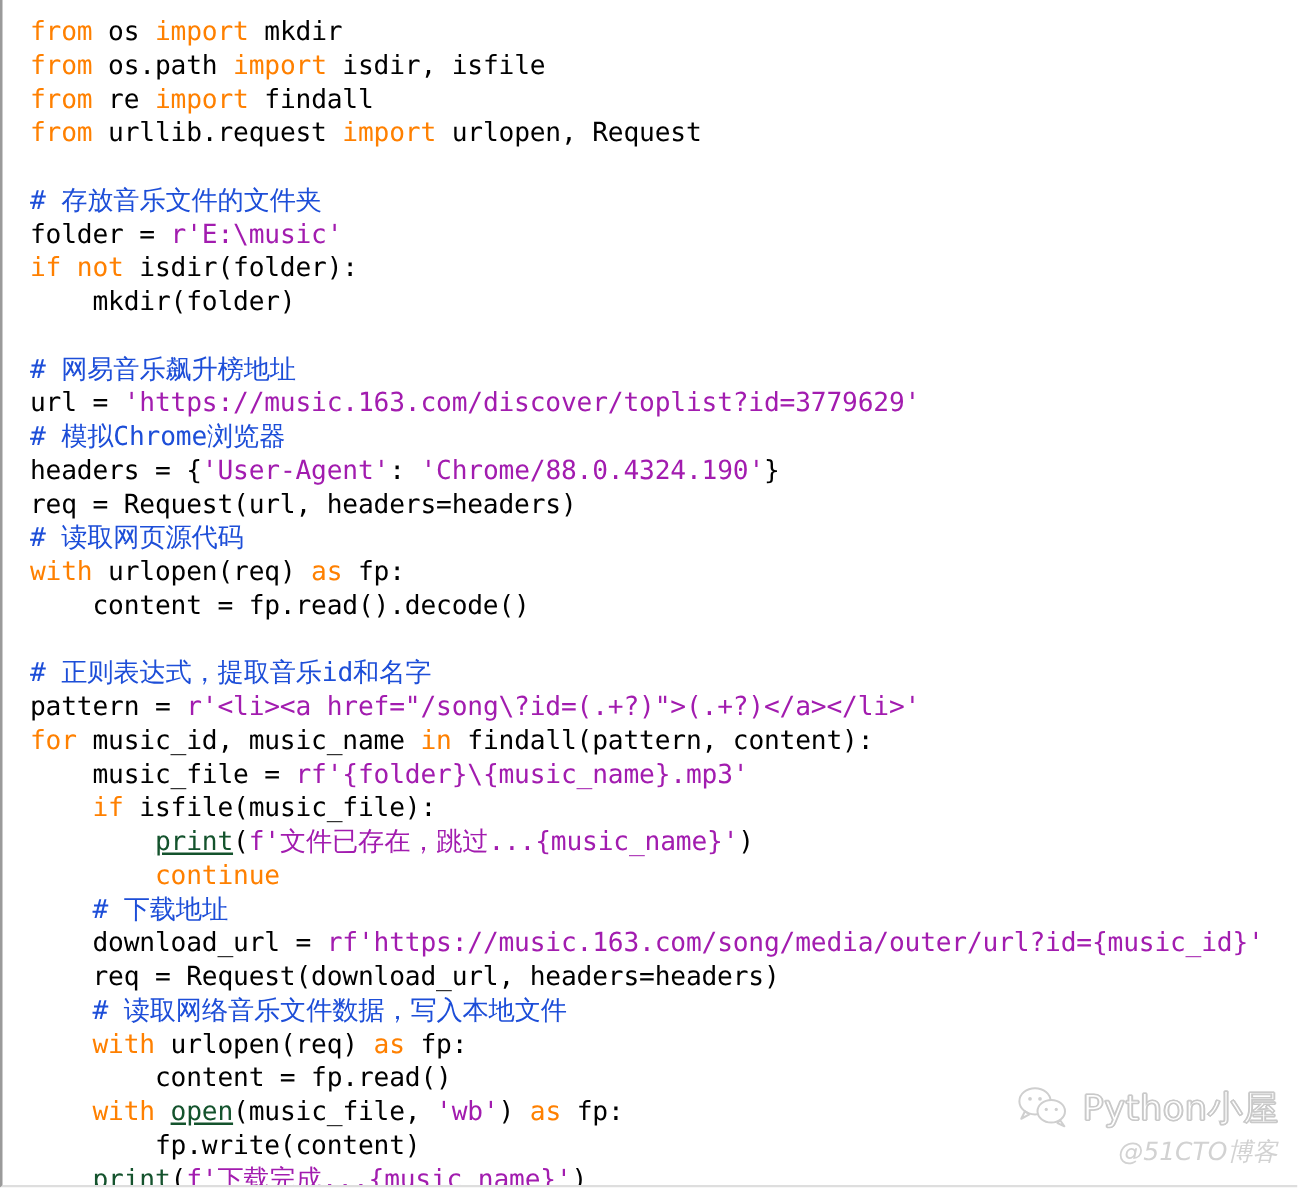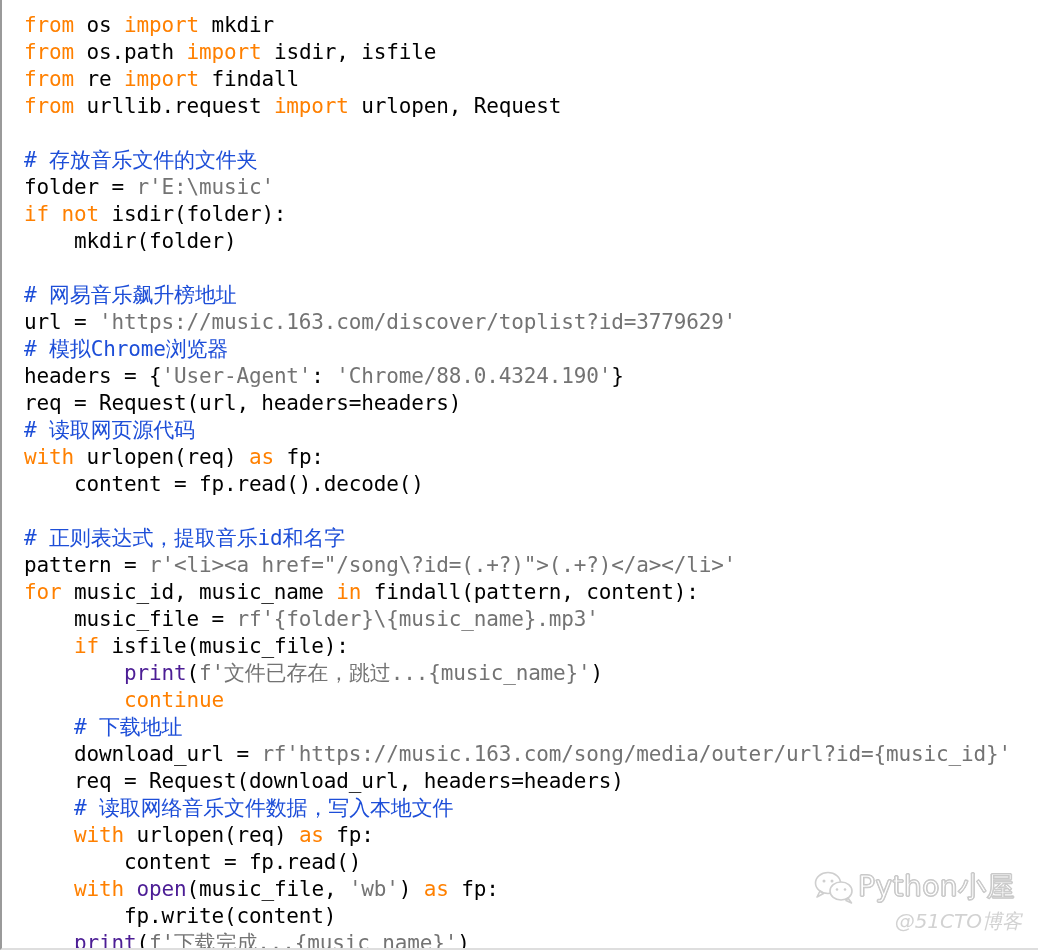--- a/index.html
+++ b/index.html
@@ -28,40 +28,41 @@
     margin: 8px;
     font-family: "DejaVu Sans Mono", "Liberation Mono", monospace;
     font-size: 21px;
     line-height: 27px;
     white-space: pre;
     color: #000000;
     letter-spacing: -0.15px;
   }
   .ln { display: block; height: 27px; }
   .kw   { color: #ff8000; }
-  .str  { color: #737373; text-align: center; }
+  .str  { color: #a21caf; text-align: center; }
   .cmt  { color: #1d4ed8; }
-  .bi   { color: #4c1d95; }
+  .bi   { color: #14532d; text-decoration: underline; }
 
   
   #watermark {
     position: absolute;
     right: 14px;
     bottom: 6px;
     width: 210px;
     height: 74px;
     pointer-events: none;
     user-select: none;
   }
   #wm-row1 {
     position: absolute;
     left: 0;
     top: 0;
     display: flex;
-    align-items: flex-end;
+    align-items: flex-start;
+    gap: 8px;
   }
   #wm-icon { width: 44px; height: 36px; display: block; }
   #wm-title {
     font-family: "DejaVu Sans", "Liberation Sans", sans-serif;
     font-size: 28px;
     color: #ffffff;
     -webkit-text-stroke: 1px #c9c9c9;
     text-shadow:
       -1px 0 #c9c9c9, 1px 0 #c9c9c9,
       0 -1px #c9c9c9, 0 1px #c9c9c9;

